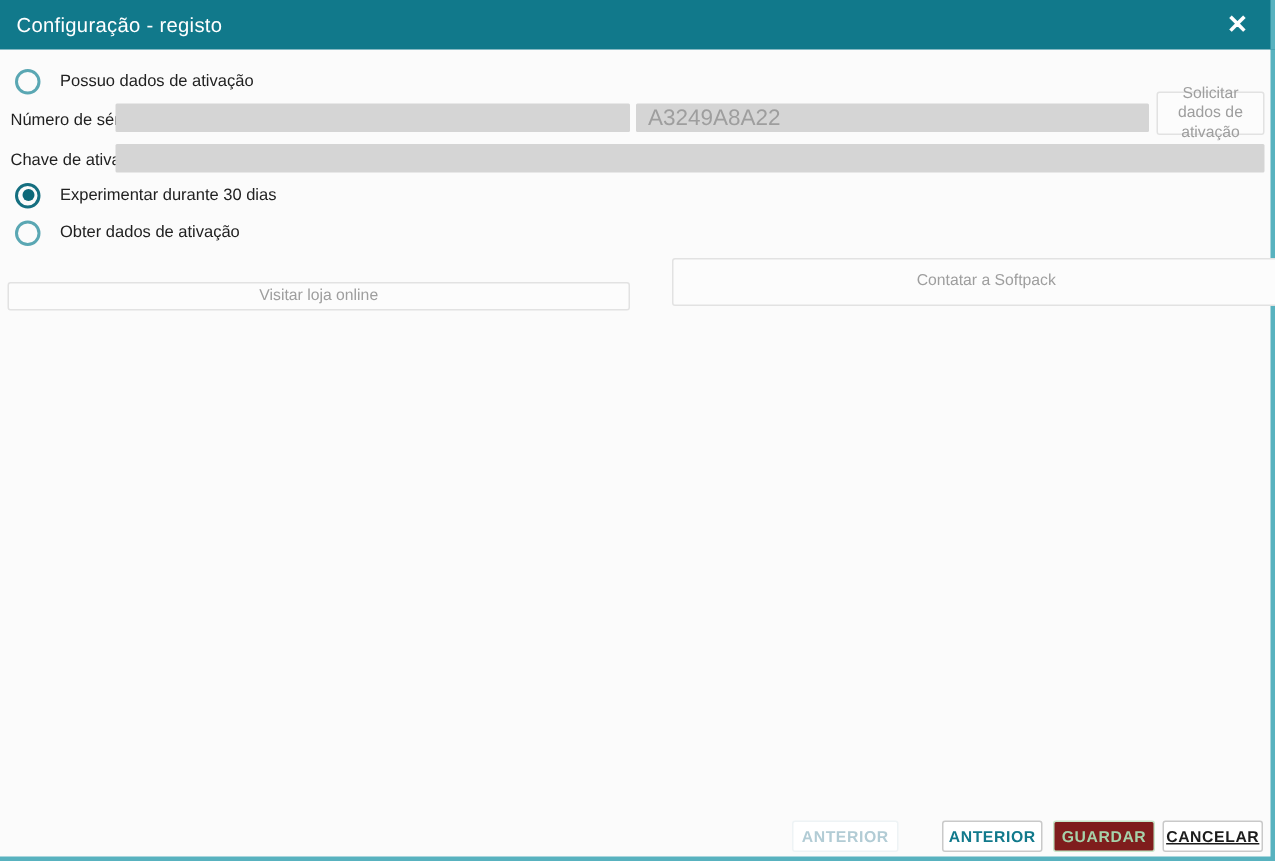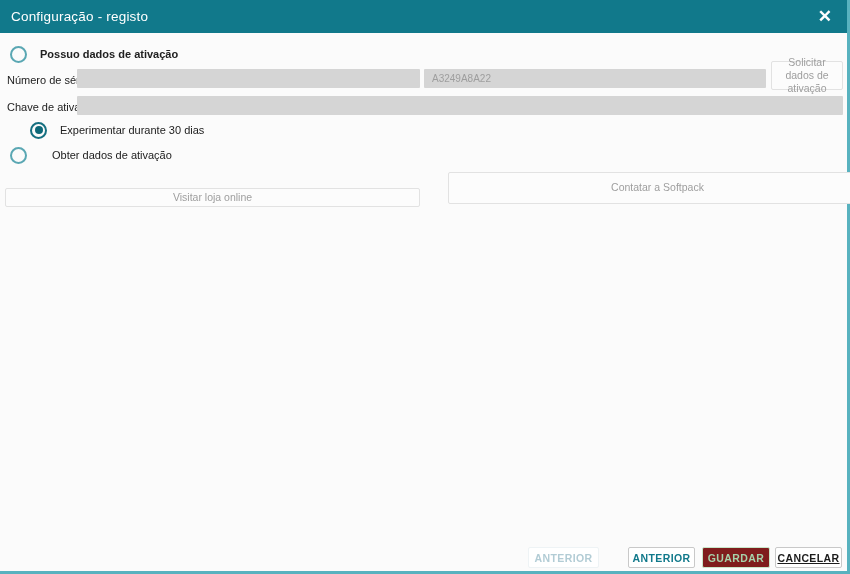--- a/index.html
+++ b/index.html
@@ -75,21 +75,21 @@
     color: #212121;
     white-space: nowrap;
   }
   .text-field {
     position: absolute;
     height: 19px;
     background: #d5d5d5;
     border: none;
     border-radius: 1px;
     font-family: "Liberation Sans", sans-serif;
-    font-size: 10px;
+    font-size: 15px;
     color: #9e9e9e;
     padding: 0 8px;
     outline: none;
   }
   .btn-outline {
     position: absolute;
     background: #fcfcfc;
     border: 1px solid #e2e2e2;
     border-radius: 2px;
     color: #9e9e9e;
@@ -144,39 +144,39 @@
 </head>
 <body>
 
 <div class="window">
 
   <div class="titlebar">
     <span class="title">Configuração - registo</span>
     <span class="close">✕</span>
   </div>
 
-  <div class="radio-row" style="left:10px; top:45px;font-weight:bold;">
+  <div class="radio-row" style="left:10px; top:45px;">
     <span class="radio-circle"></span>
     <span class="radio-label">Possuo dados de ativação</span>
   </div>
 
   <span class="field-label" style="left:7px; top:74px;">Número de série</span>
   <input class="text-field" style="left: 77px; top: 69px; width: 343px;" disabled="" value="">
   <input class="text-field" style="left: 424px; top: 69px; width: 342px;" disabled="" value="A3249A8A22">
   <button class="btn-outline" id="btn-request" style="left:771px; top:61px; width:72px; height:29px;">Solicitar dados de ativação</button>
 
   <span class="field-label" style="left:7px; top:101px;">Chave de ativação</span>
   <input class="text-field" style="left: 77px; top: 96px; width: 766px;" disabled="" value="">
 
-  <div class="radio-row selected" style="left:10px; top:121px;margin-left:20px;">
+  <div class="radio-row selected" style="left:10px; top:121px;">
     <span class="radio-circle"></span>
     <span class="radio-label">Experimentar durante 30 dias</span>
   </div>
 
-  <div class="radio-row" style="left:10px; top:146px;gap:12px;">
+  <div class="radio-row" style="left:10px; top:146px;">
     <span class="radio-circle"></span>
     <span class="radio-label">Obter dados de ativação</span>
   </div>
 
   <button class="btn-outline" style="left:5px; top:188px; width:415px; height:19px;">Visitar loja online</button>
   <button class="btn-outline" style="left:448px; top:172px; width:419px; height:32px;">Contatar a Softpack</button>
 
   <button class="footer-btn" id="btn-anterior" disabled="">ANTERIOR</button>
   <button class="footer-btn" id="btn-seguinte">ANTERIOR</button>
   <button class="footer-btn" id="btn-guardar" disabled="">GUARDAR</button>

